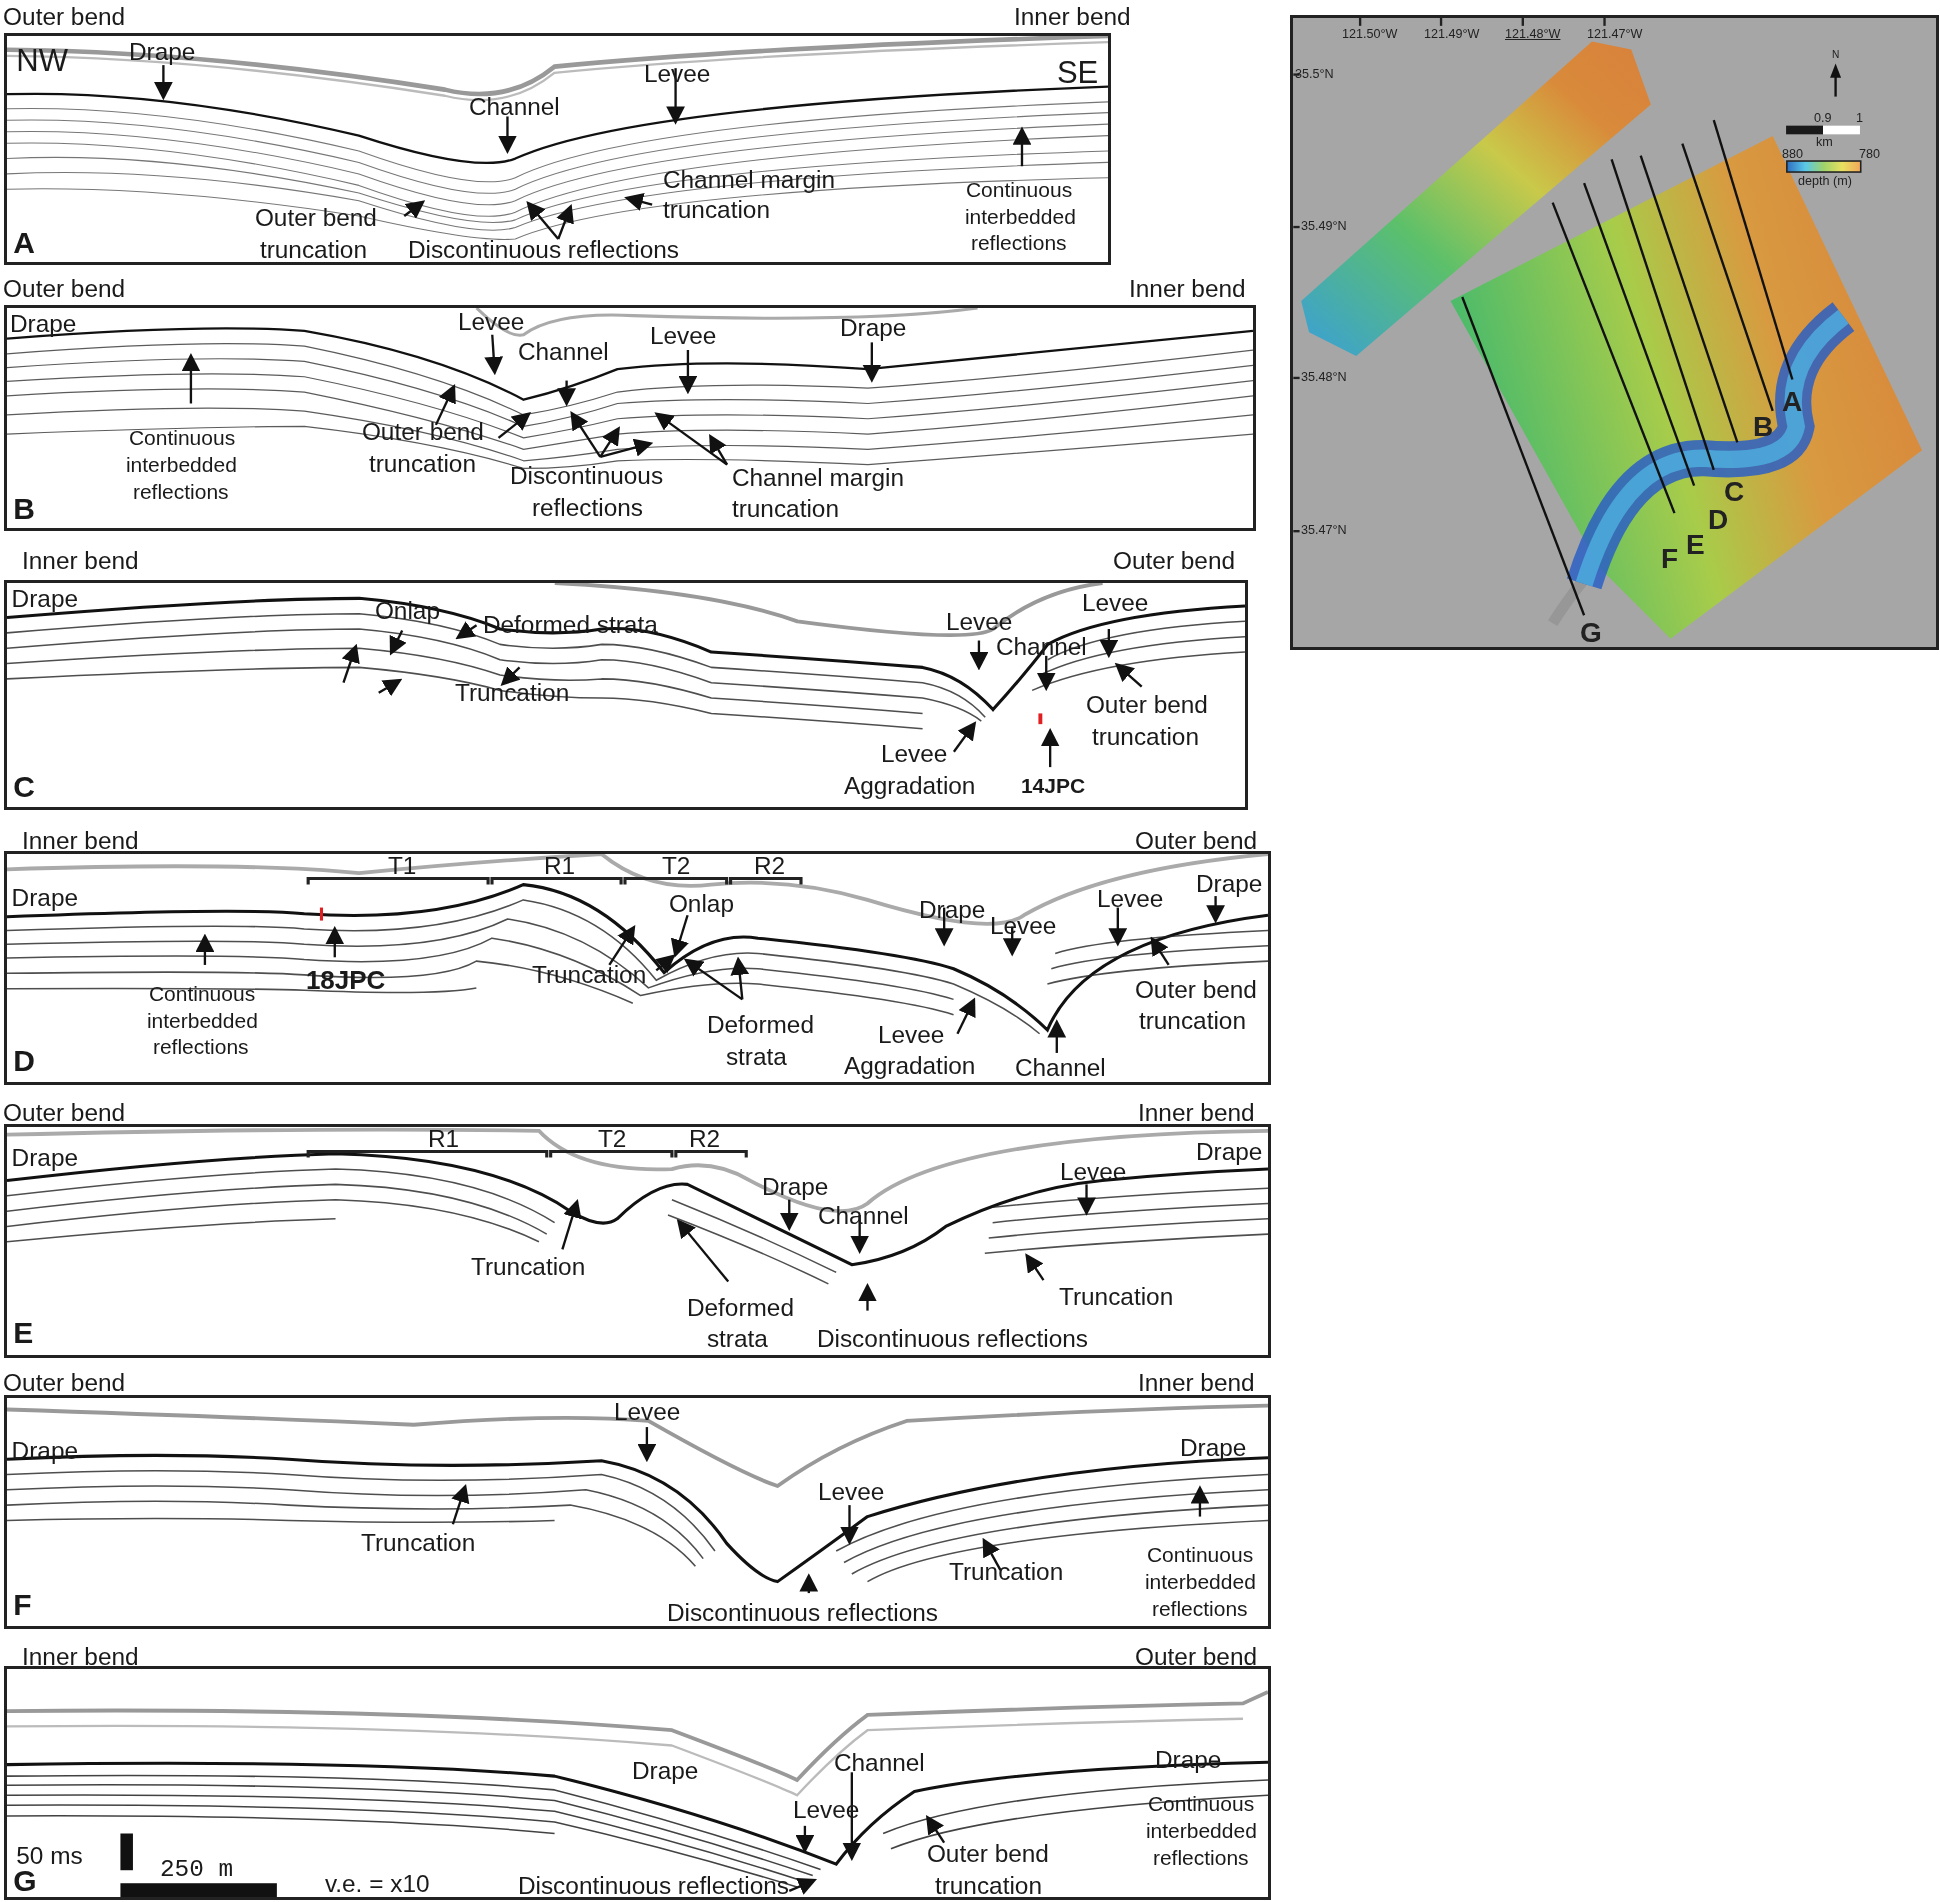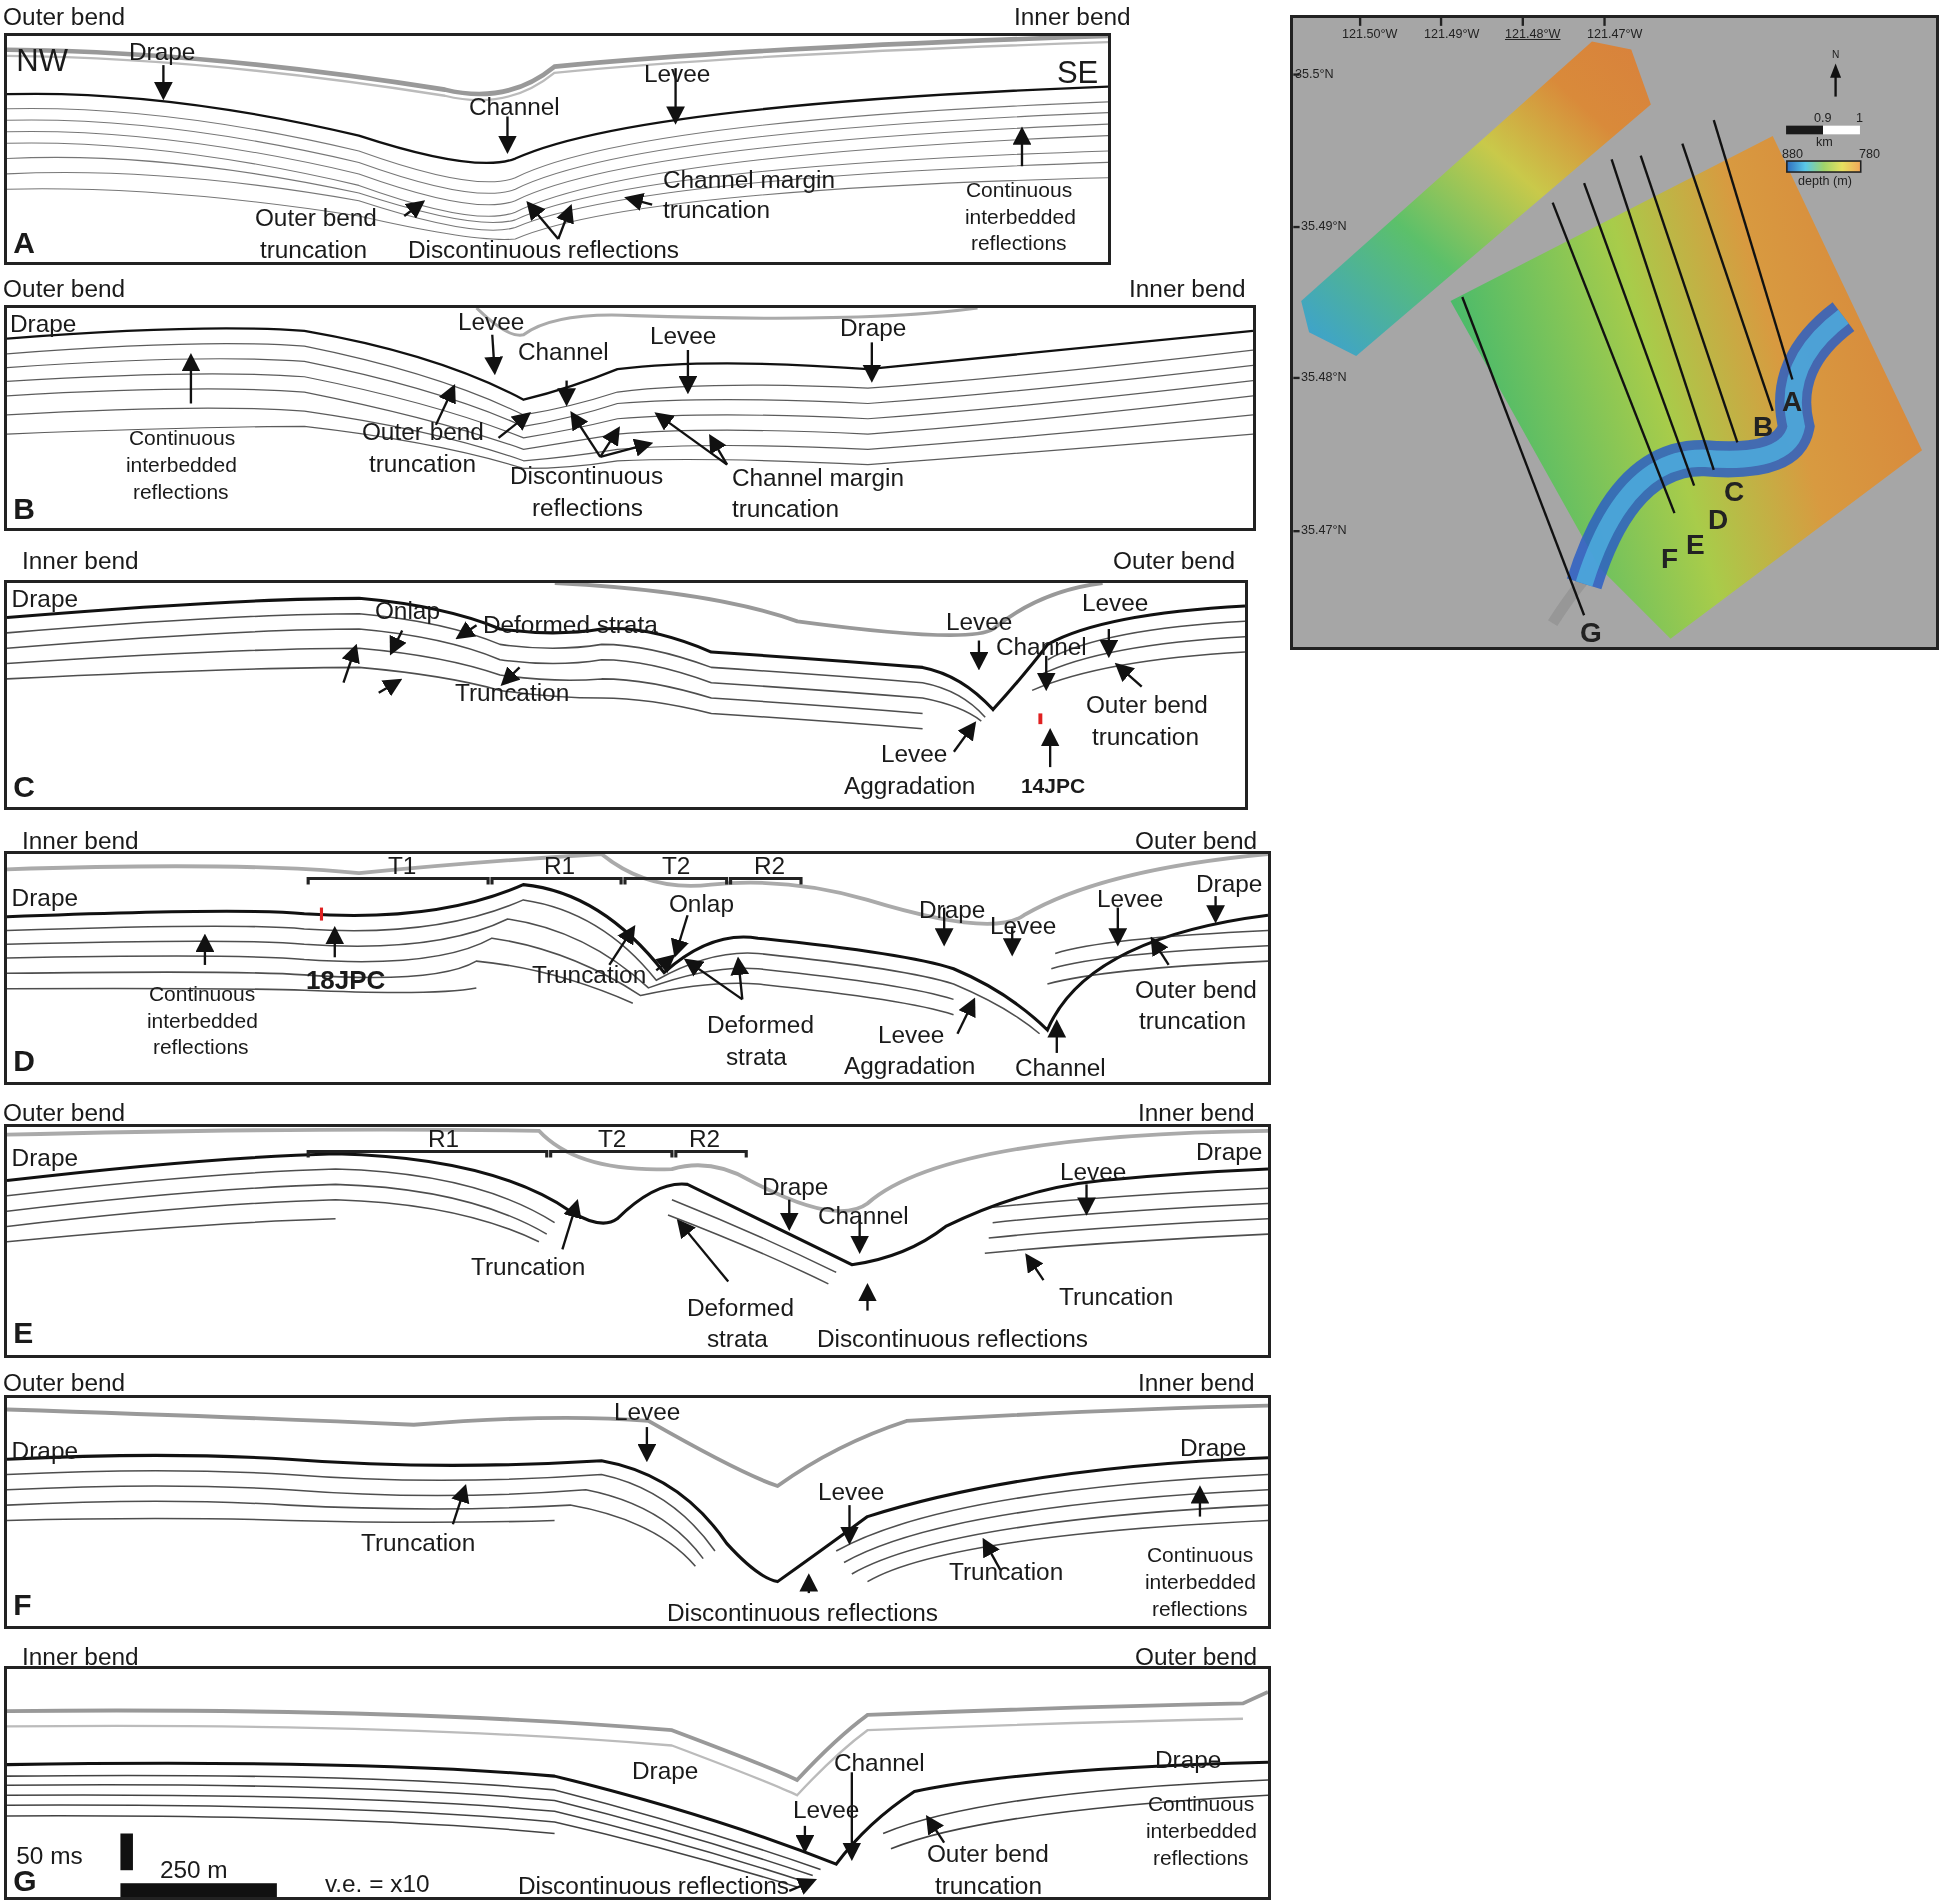--- a/index.html
+++ b/index.html
@@ -385,21 +385,21 @@
   <div class="lbl" style="left:827px;top:80px;">Channel</div>
   <div class="lbl" style="left:1148px;top:77px;">Drape</div>
   <div class="lbl" style="left:786px;top:127px;">Levee</div>
   <div class="lbl" style="left:1141px;top:121px;font-size:21px;">Continuous</div>
   <div class="lbl" style="left:1139px;top:148px;font-size:21px;">interbedded</div>
   <div class="lbl" style="left:1146px;top:175px;font-size:21px;">reflections</div>
   <div class="lbl" style="left:920px;top:171px;">Outer bend</div>
   <div class="lbl" style="left:928px;top:203px;">truncation</div>
   <div class="lbl" style="left:511px;top:203px;">Discontinuous reflections</div>
   <div class="lbl" style="left:9.4px;top:173px;">50 ms</div>
-  <div class="lbl" style="left:153px;top:187px;">250 m</div>
+  <div class="lbl" style="left:153px;top:187px;font-family:Liberation Mono, monospace;">250 m</div>
   <div class="lbl" style="left:318px;top:201px;">v.e. = x10</div>
   <div class="plet" style="left:6.3px;top:195px;">G</div>
 </div>
 
 <div class="map">
   <svg width="649" height="635" viewBox="0 0 825 808">
     <defs>
       <linearGradient id="swath" x1="0" y1="1" x2="1" y2="0">
         <stop offset="0" stop-color="#3a9fd8"></stop>
         <stop offset="0.35" stop-color="#5cc06a"></stop>

